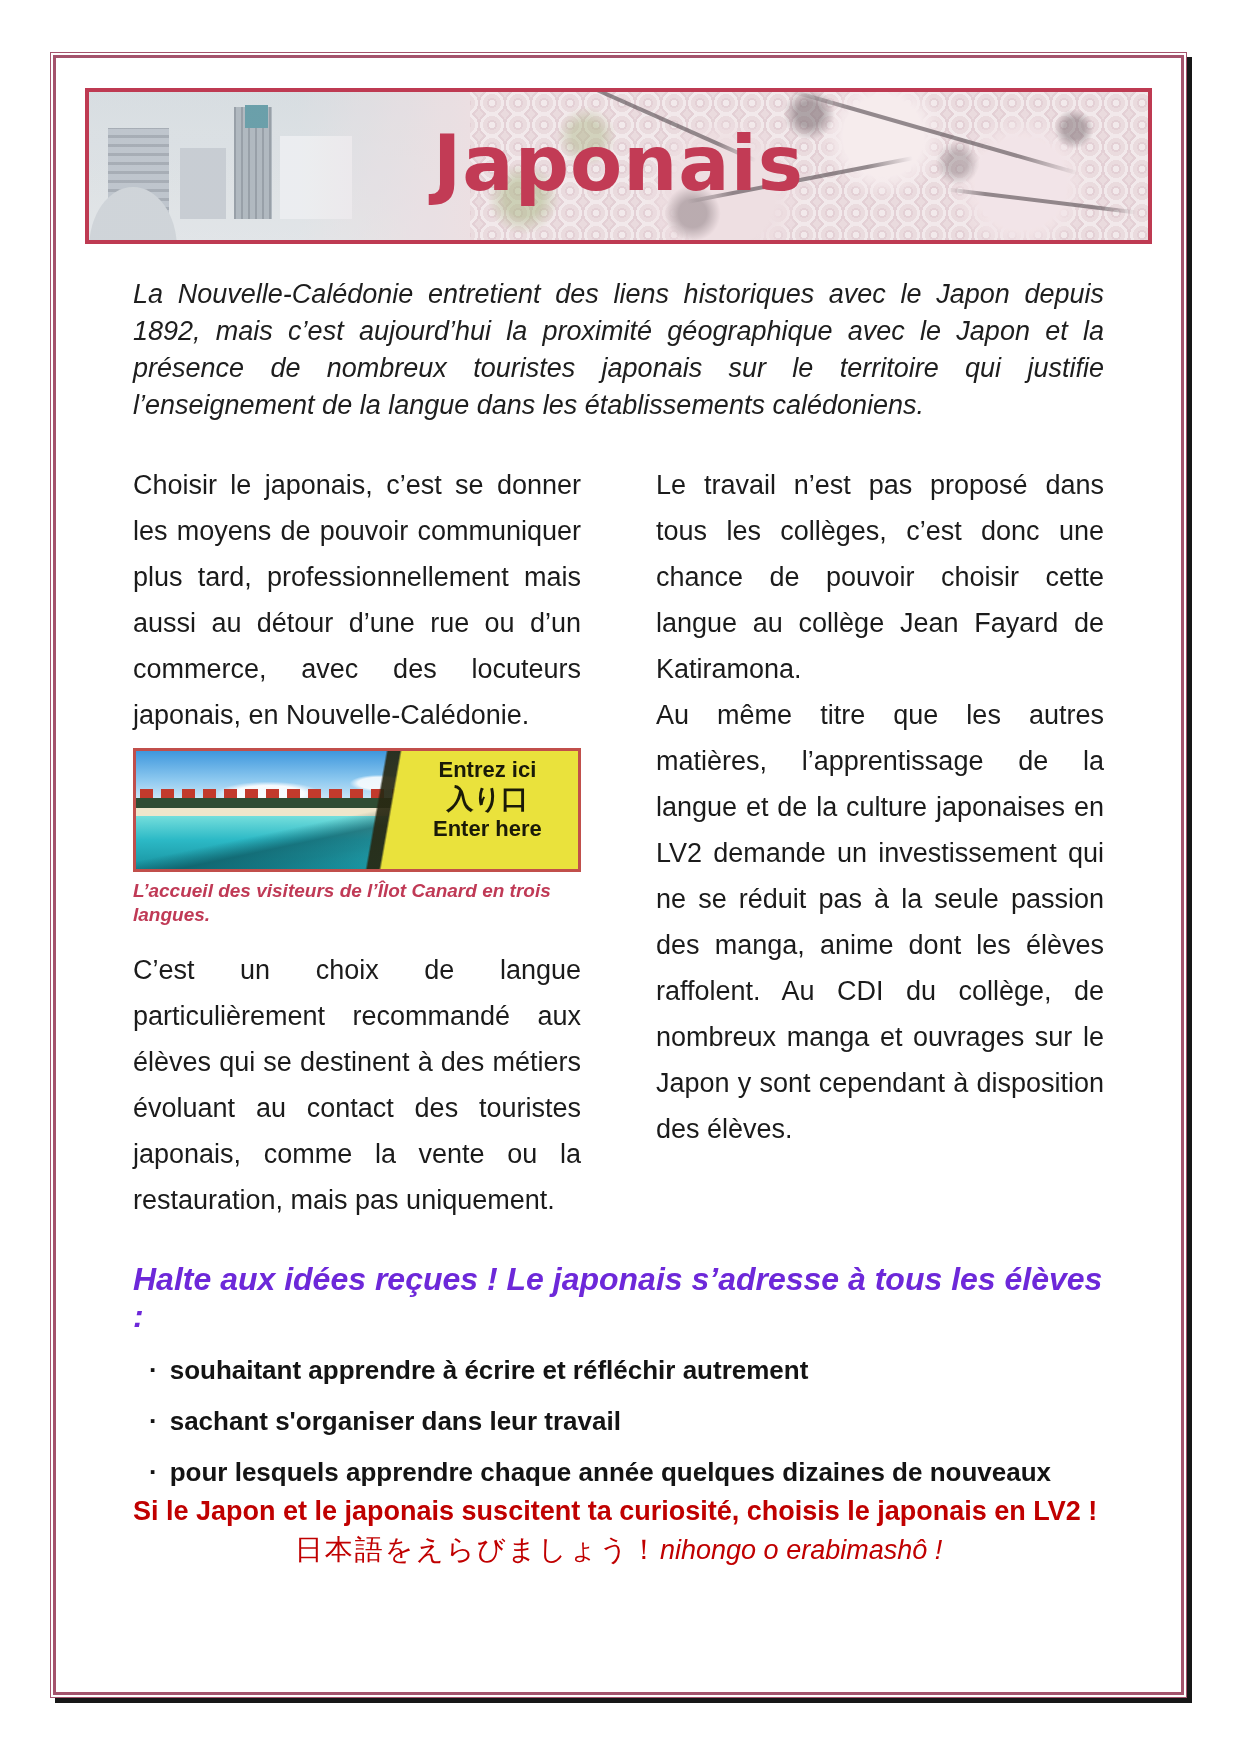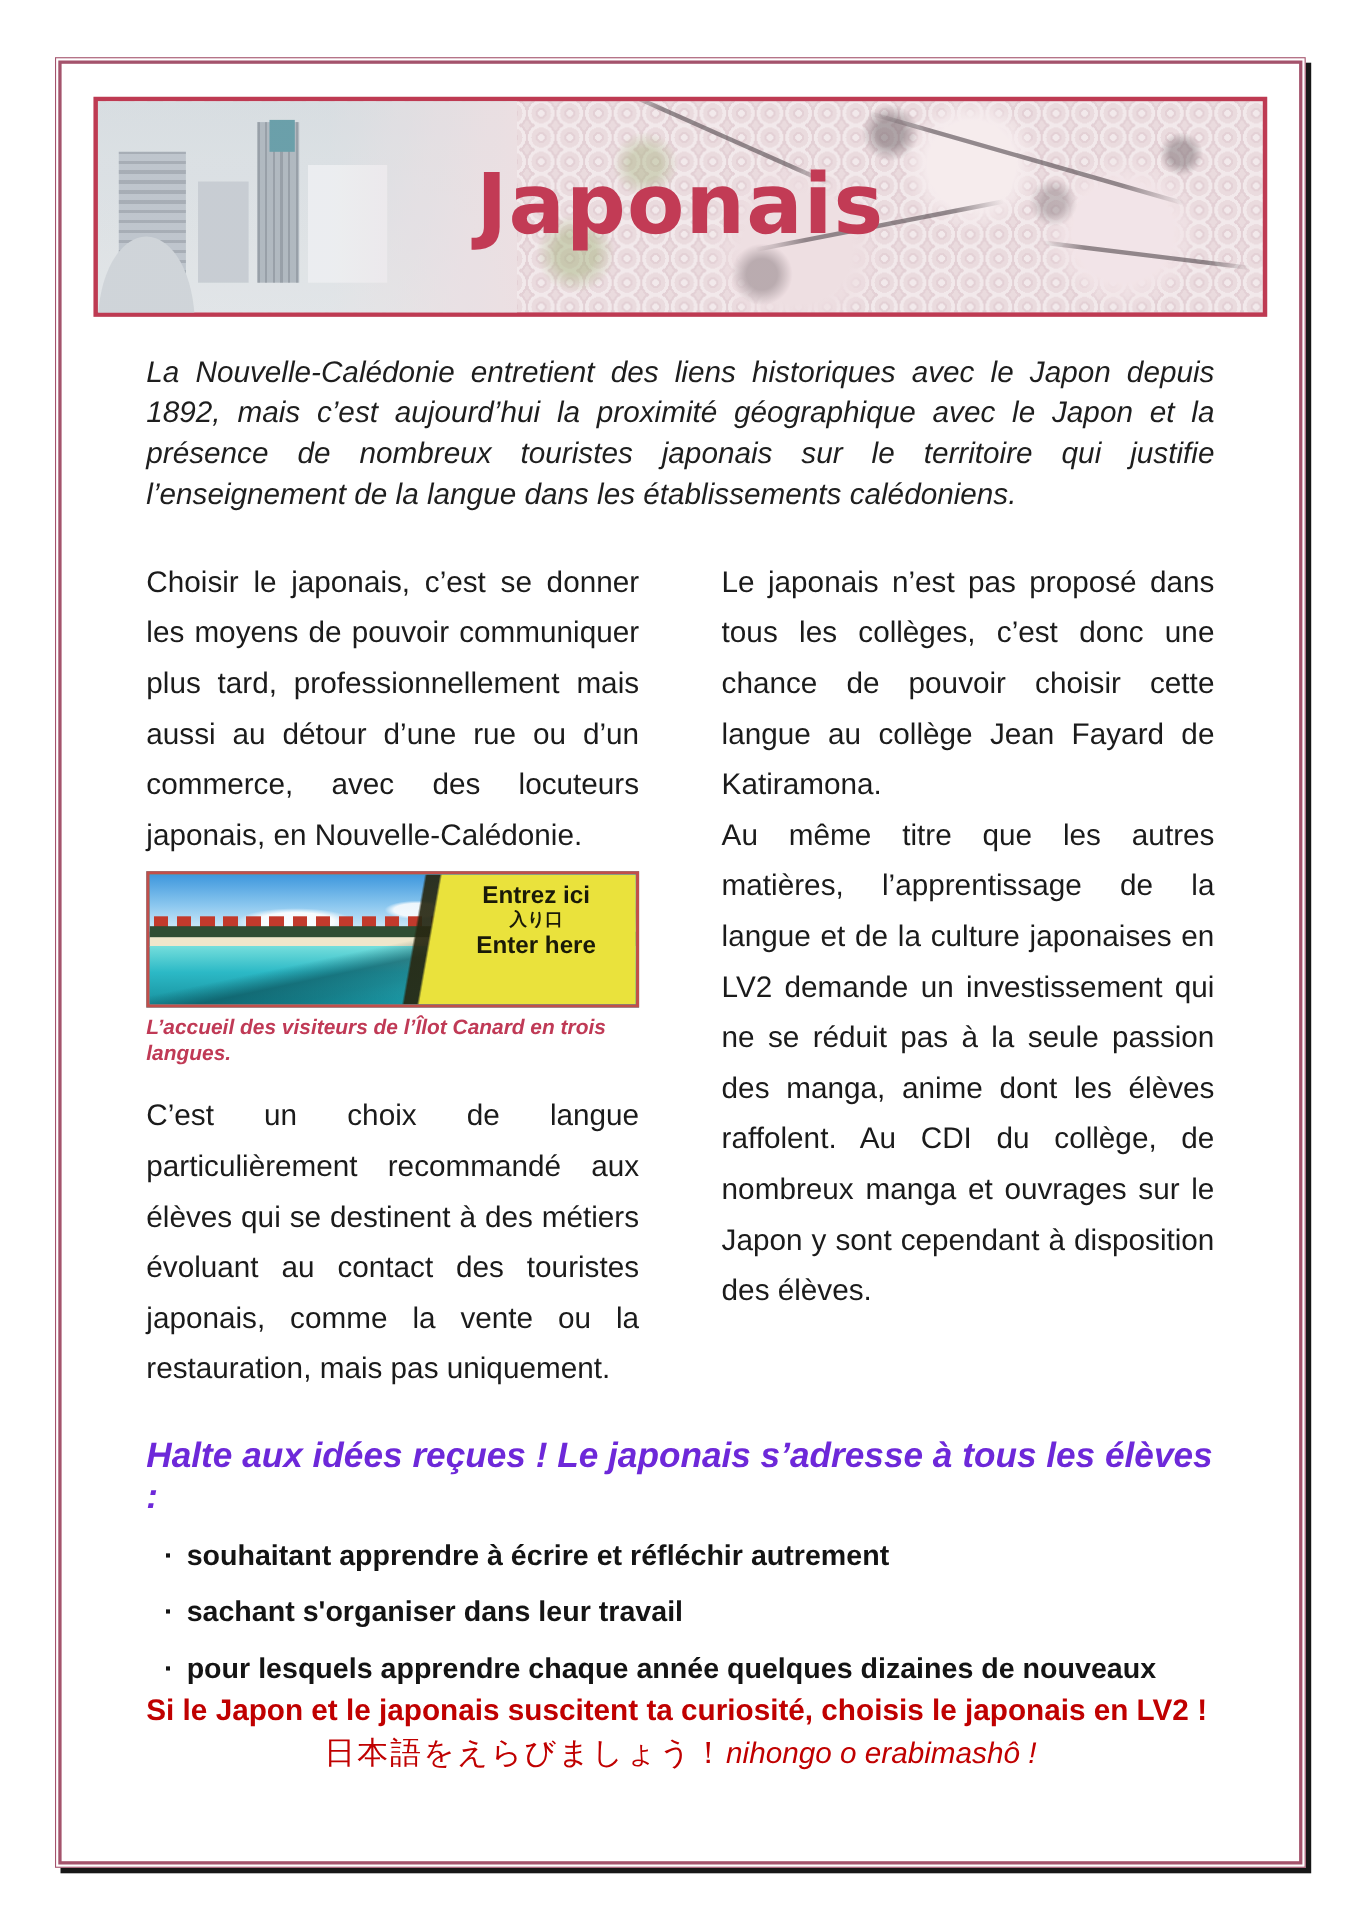--- a/index.html
+++ b/index.html
@@ -10,21 +10,21 @@
   }
   .page {
     position:absolute; left:50px; top:52px; width:1137px; height:1646px;
     border:1px solid #A4536C; padding:2px; background:#fff;
     box-shadow:5px 5px 0 #171717;
   }
   .page-inner { border:3px solid #A4536C; height:100%; overflow:hidden; background:#fff; }
 
   
   .banner {
-    margin:30px 29px 0 29px; height:200px; border:4px solid #BE3A52;
+    margin:30px 29px 0 29px; height:156px; border:4px solid #BE3A52;
     position:relative; overflow:hidden;
     background:
       radial-gradient(circle at 68% 15%, rgba(75,60,66,0.50) 0 12px, transparent 26px),
       radial-gradient(circle at 82% 48%, rgba(75,60,66,0.35) 0 10px, transparent 22px),
       radial-gradient(circle at 57% 82%, rgba(75,60,66,0.40) 0 14px, transparent 28px),
       radial-gradient(circle at 93% 25%, rgba(75,60,66,0.45) 0 10px, transparent 20px),
       radial-gradient(circle at 47% 30%, rgba(140,160,90,0.40) 0 14px, transparent 30px),
       radial-gradient(circle at 41% 72%, rgba(140,160,90,0.45) 0 18px, transparent 36px),
       radial-gradient(circle at 75% 30%, #F4E8EA 0 40px, transparent 62px),
       radial-gradient(circle at 60% 70%, #EBD8DC 0 50px, transparent 80px),
@@ -85,21 +85,21 @@
   .photo-sand { position:absolute; left:0; right:30%; top:48%; height:8%; background:#EFE6CB; }
   .photo-water { position:absolute; left:0; right:0; top:55%; bottom:0;
     background:linear-gradient(180deg,#74DEDC,#2CB9C6 45%,#18929F); }
   .photo-reef { position:absolute; inset:0;
     background:linear-gradient(168deg, transparent 52%, rgba(8,64,72,0.55) 60%, rgba(8,64,72,0.35) 68%, transparent 78%); }
   .photo-sign { position:absolute; inset:0;
     background:linear-gradient(100deg, transparent 54%, rgba(40,40,18,0.92) 54.5%, rgba(40,40,18,0.92) 57%, #EAE23C 57.5%); }
   .sign-text { position:absolute; right:1%; top:5%; width:39%; text-align:center;
     color:#1A1A08; font-weight:bold; line-height:1.2; }
   .sign-fr, .sign-en { font-size:22px; }
-  .sign-jp { font-size:16px; }
+  .sign-jp { font-size:27px; }
   .caption { margin-top:7px; font-size:19px; font-weight:bold; font-style:italic;
     color:#C03A56; line-height:1.25; text-align:left; }
 
   
   .bottom { margin-top:38px; }
   .heading { font-size:32px; font-weight:bold; color:#6d28d9;font-style:italic; }
   .bullet { margin-top:20px; padding-left:16px; font-size:26px; font-weight:bold; color:#141414; display:flex; }
   .bullet .dot { margin-right:12px; data:""; }
   .continuation { margin-top:12px; font-size:26px; font-weight:bold; color:#141414; }
   .cta1 { margin-top:8px; text-align:left; font-size:27px; font-weight:bold; color:#C00000; }
@@ -156,21 +156,21 @@
                 <div class="sign-en">Enter here</div>
               </div>
             </div>
             <div class="caption">L’accueil des visiteurs de l’Îlot Canard en trois langues.</div>
           </div>
 
           <p style="margin-top:20px;">C’est un choix de langue particulièrement recommandé aux élèves qui se destinent à des métiers évoluant au contact des touristes japonais, comme la vente ou la restauration, mais pas uniquement.</p>
         </div>
 
         <div class="col">
-          <p>Le japonais n’est pas proposé dans tous les collèges, c’est donc une chance de pouvoir choisir cette langue au collège Jean Fayard de Katiramona.</p>
+          <p>Le travail n’est pas proposé dans tous les collèges, c’est donc une chance de pouvoir choisir cette langue au collège Jean Fayard de Katiramona.</p>
           <p class="p-gap"><span>Au même titre que les autres matières, l’apprentissage de la langue et de la culture japonaises en LV2 demande un investissement qui ne se réduit pas à la seule passion des </span><span class="it">manga</span><span>, </span><span class="it">anime</span><span> dont les élèves raffolent. Au CDI du collège, de nombreux </span><span class="it">manga</span><span> et ouvrages sur le Japon y sont cependant à disposition des élèves.</span></p>
         </div>
 
       </div>
 
       <div class="bottom">
         <div class="heading">Halte aux idées reçues ! Le japonais s’adresse à tous les élèves :</div>
 
         <div class="bullet">
           <span class="dot">·</span>

